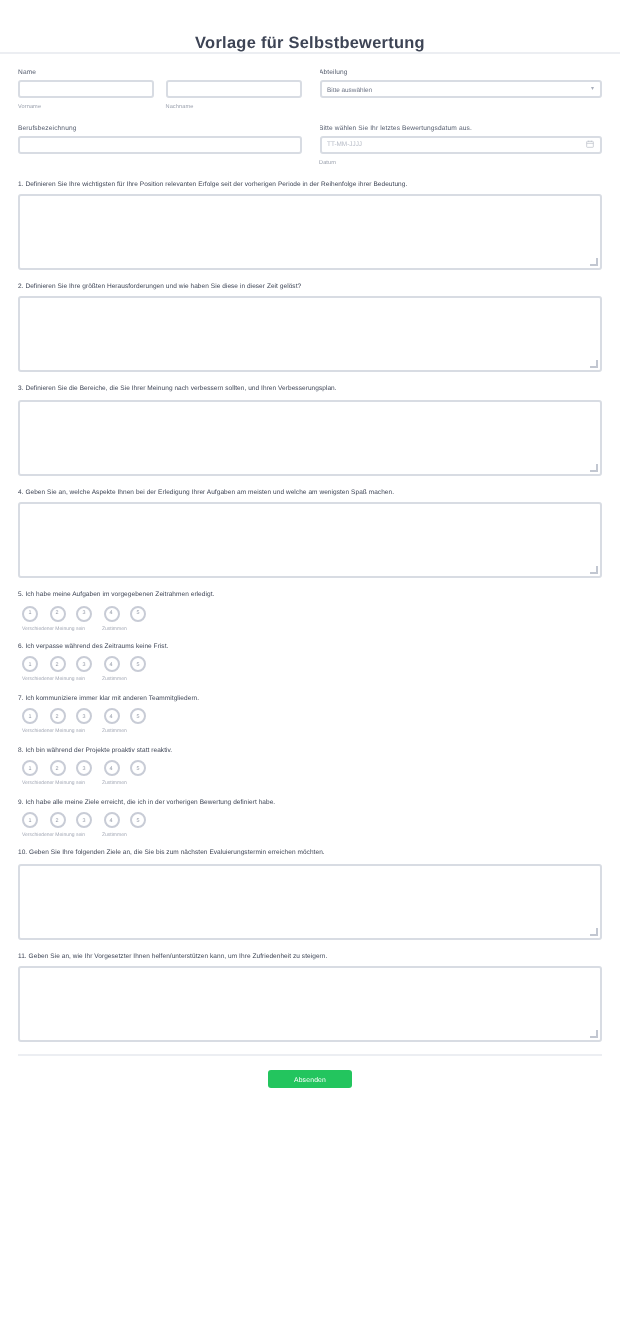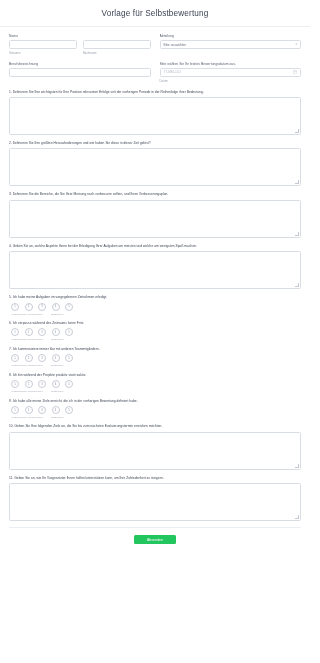--- a/index.html
+++ b/index.html
@@ -7,22 +7,23 @@
     width: 310px; height: 663px;
     background: #ffffff;
     font-family: "Liberation Sans", sans-serif;
     color: #3d4455;
     overflow: hidden;
   }
   .page { width: 310px; height: 663px; position: relative; }
 
   .title-bar {
     height: 27px;
-    display: flex; align-items: center; justify-content: center;
+    display: flex; align-items: flex-end; justify-content: center;
     border-bottom: 1px solid #eceef2;
+    font-weight: bold;
   }
   .title {
     font-size: 8.2px; color: #3d4455; letter-spacing: .15px;
   }
 
   .form { padding: 7px 9px 0 9px; }
 
   .row { display: flex; gap: 9px; margin-bottom: 7px; }
   .col { flex: 1; min-width: 0; }
 

